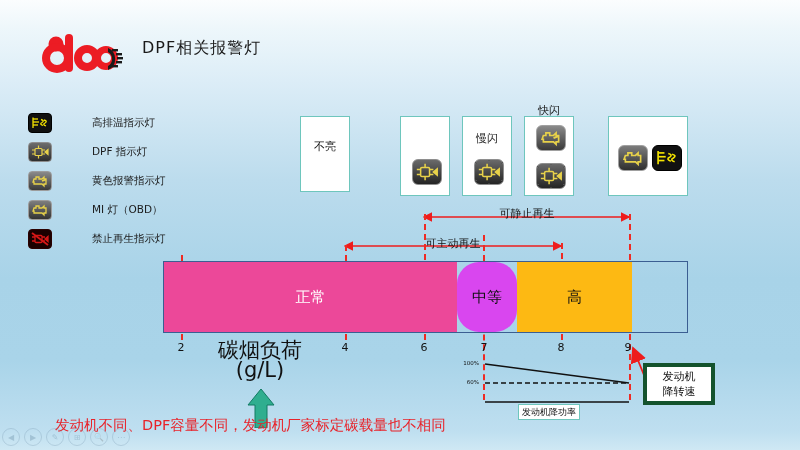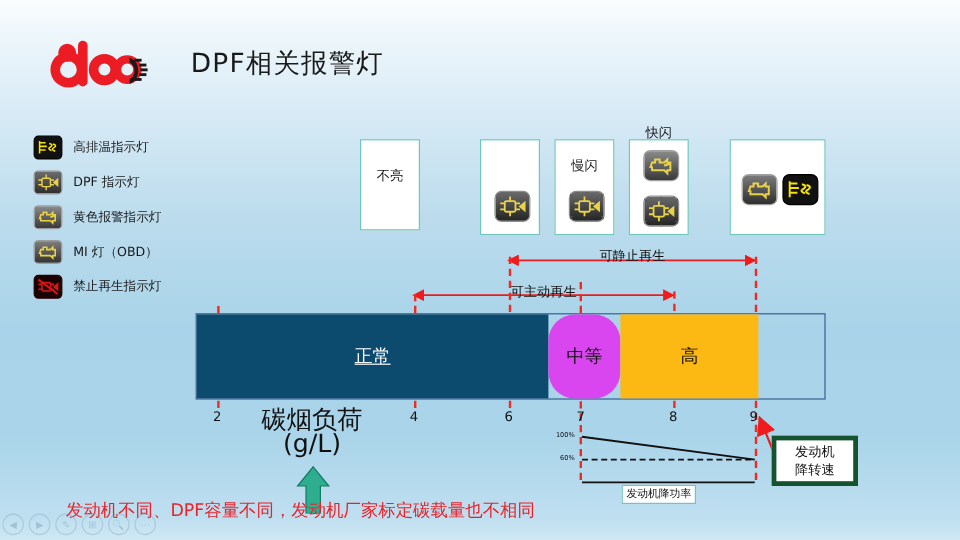--- a/index.html
+++ b/index.html
@@ -7,26 +7,26 @@
     width:800px;height:450px;overflow:hidden;
     font-family:"DejaVu Sans","Liberation Sans",sans-serif;
     background:linear-gradient(to bottom,#fbfdfe 0%,#eef7fb 6%,#dcedf7 18%,#bcdced 40%,#a8d3e8 62%,#a9d4e9 80%,#bfdff0 96%,#cfe8f4 100%);
     position:relative;
   }
   #stage{position:absolute;left:0;top:0;width:800px;height:450px;}
 
   
   .logo{position:absolute;left:38px;top:28px;width:94px;height:46px;}
   .logo svg{display:block;}
-  .title{position:absolute;left:142px;top:38px;font-size:22px;color:#1a1a1a;
-         letter-spacing:1px;white-space:nowrap;font-family:"DejaVu Sans","Liberation Sans",sans-serif;margin-left:17px;}
+  .title{position:absolute;left:142px;top:38px;font-size:16px;color:#1a1a1a;
+         letter-spacing:1px;white-space:nowrap;font-family:"DejaVu Sans","Liberation Sans",sans-serif;}
 
   
   .legend{position:absolute;left:28px;top:110px;}
-  .legend-row{display:flex;align-items:center;height:26px;margin-bottom:3px;}
+  .legend-row{display:flex;align-items:center;height:26px;margin-bottom:3px;gap:31px;}
   .legend-label{font-size:10.5px;color:#1a1a1a;margin-left:9px;white-space:nowrap;}
   .ic{width:22px;height:18px;border-radius:4px;position:relative;flex:0 0 auto;}
 
   
   .ic-temp{background:#111;border:1px solid #000;}
   
   .ic-dpf{background:linear-gradient(to bottom,#6d6d6d,#2e2e2e);border:1px solid #8d8d8d;}
   .ic-warn{background:linear-gradient(to bottom,#8a8a8a,#3a3a3a);border:1px solid #9c9c9c;}
   .ic-mi{background:linear-gradient(to bottom,#7e7e7e,#333);border:1px solid #9c9c9c;}
   .ic-ban{background:#1b0000;border:1px solid #2a0000;}
@@ -291,21 +291,21 @@
   <div class="arrowlabel" style="left:453px;top:236px;">可主动再生</div>
 
   <div class="vline" style="left:181px;top:255px;height:85px;"></div>
   <div class="vline" style="left:345px;top:245px;height:95px;"></div>
   <div class="vline" style="left:424px;top:214px;height:126px;"></div>
   <div class="vline" style="left:483px;top:235px;height:165px;"></div>
   <div class="vline" style="left:561px;top:243px;height:97px;"></div>
   <div class="vline" style="left:629px;top:214px;height:186px;"></div>
 
   <div id="bar">
-    <div class="seg" style="flex:0 0 293px;background:#0c4a6e;color:#ffffff;text-decoration:underline;">
+    <div class="seg" style="flex:0 0 293px;background:#ec4899;color:#ffffff;">
       <span>正常</span>
     </div>
     <div class="seg" style="flex:0 0 60px;background:#d946ef;color:#111111;border-radius:22px;">
       <span>中等</span>
     </div>
     <div class="seg" style="flex:0 0 115px;background:#fdb913;color:#111111;">
       <span>高</span>
     </div>
   </div>
 

